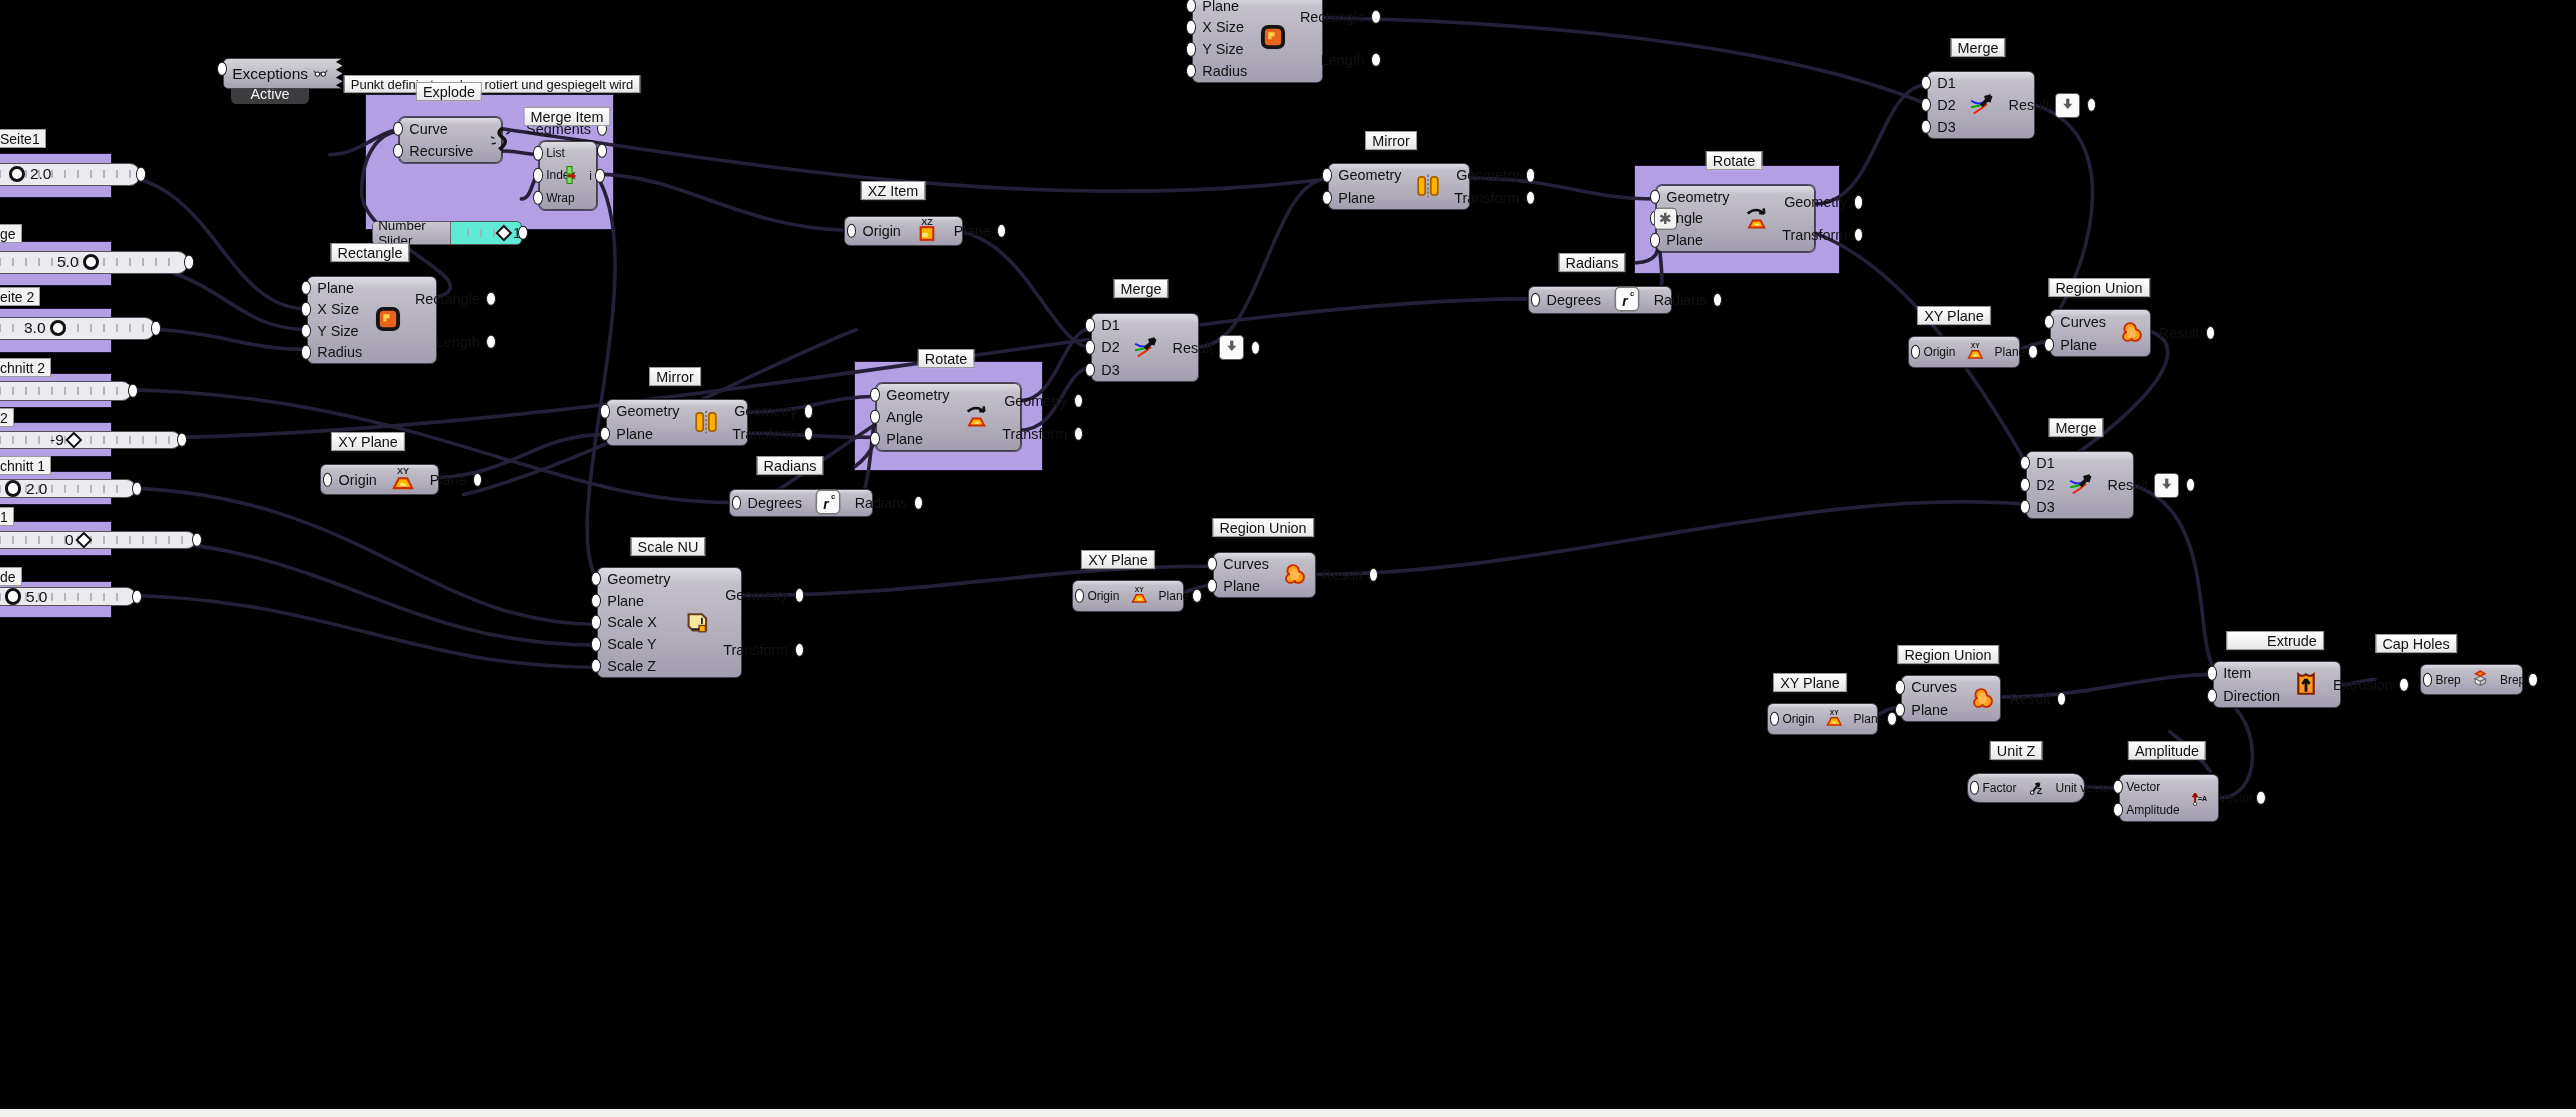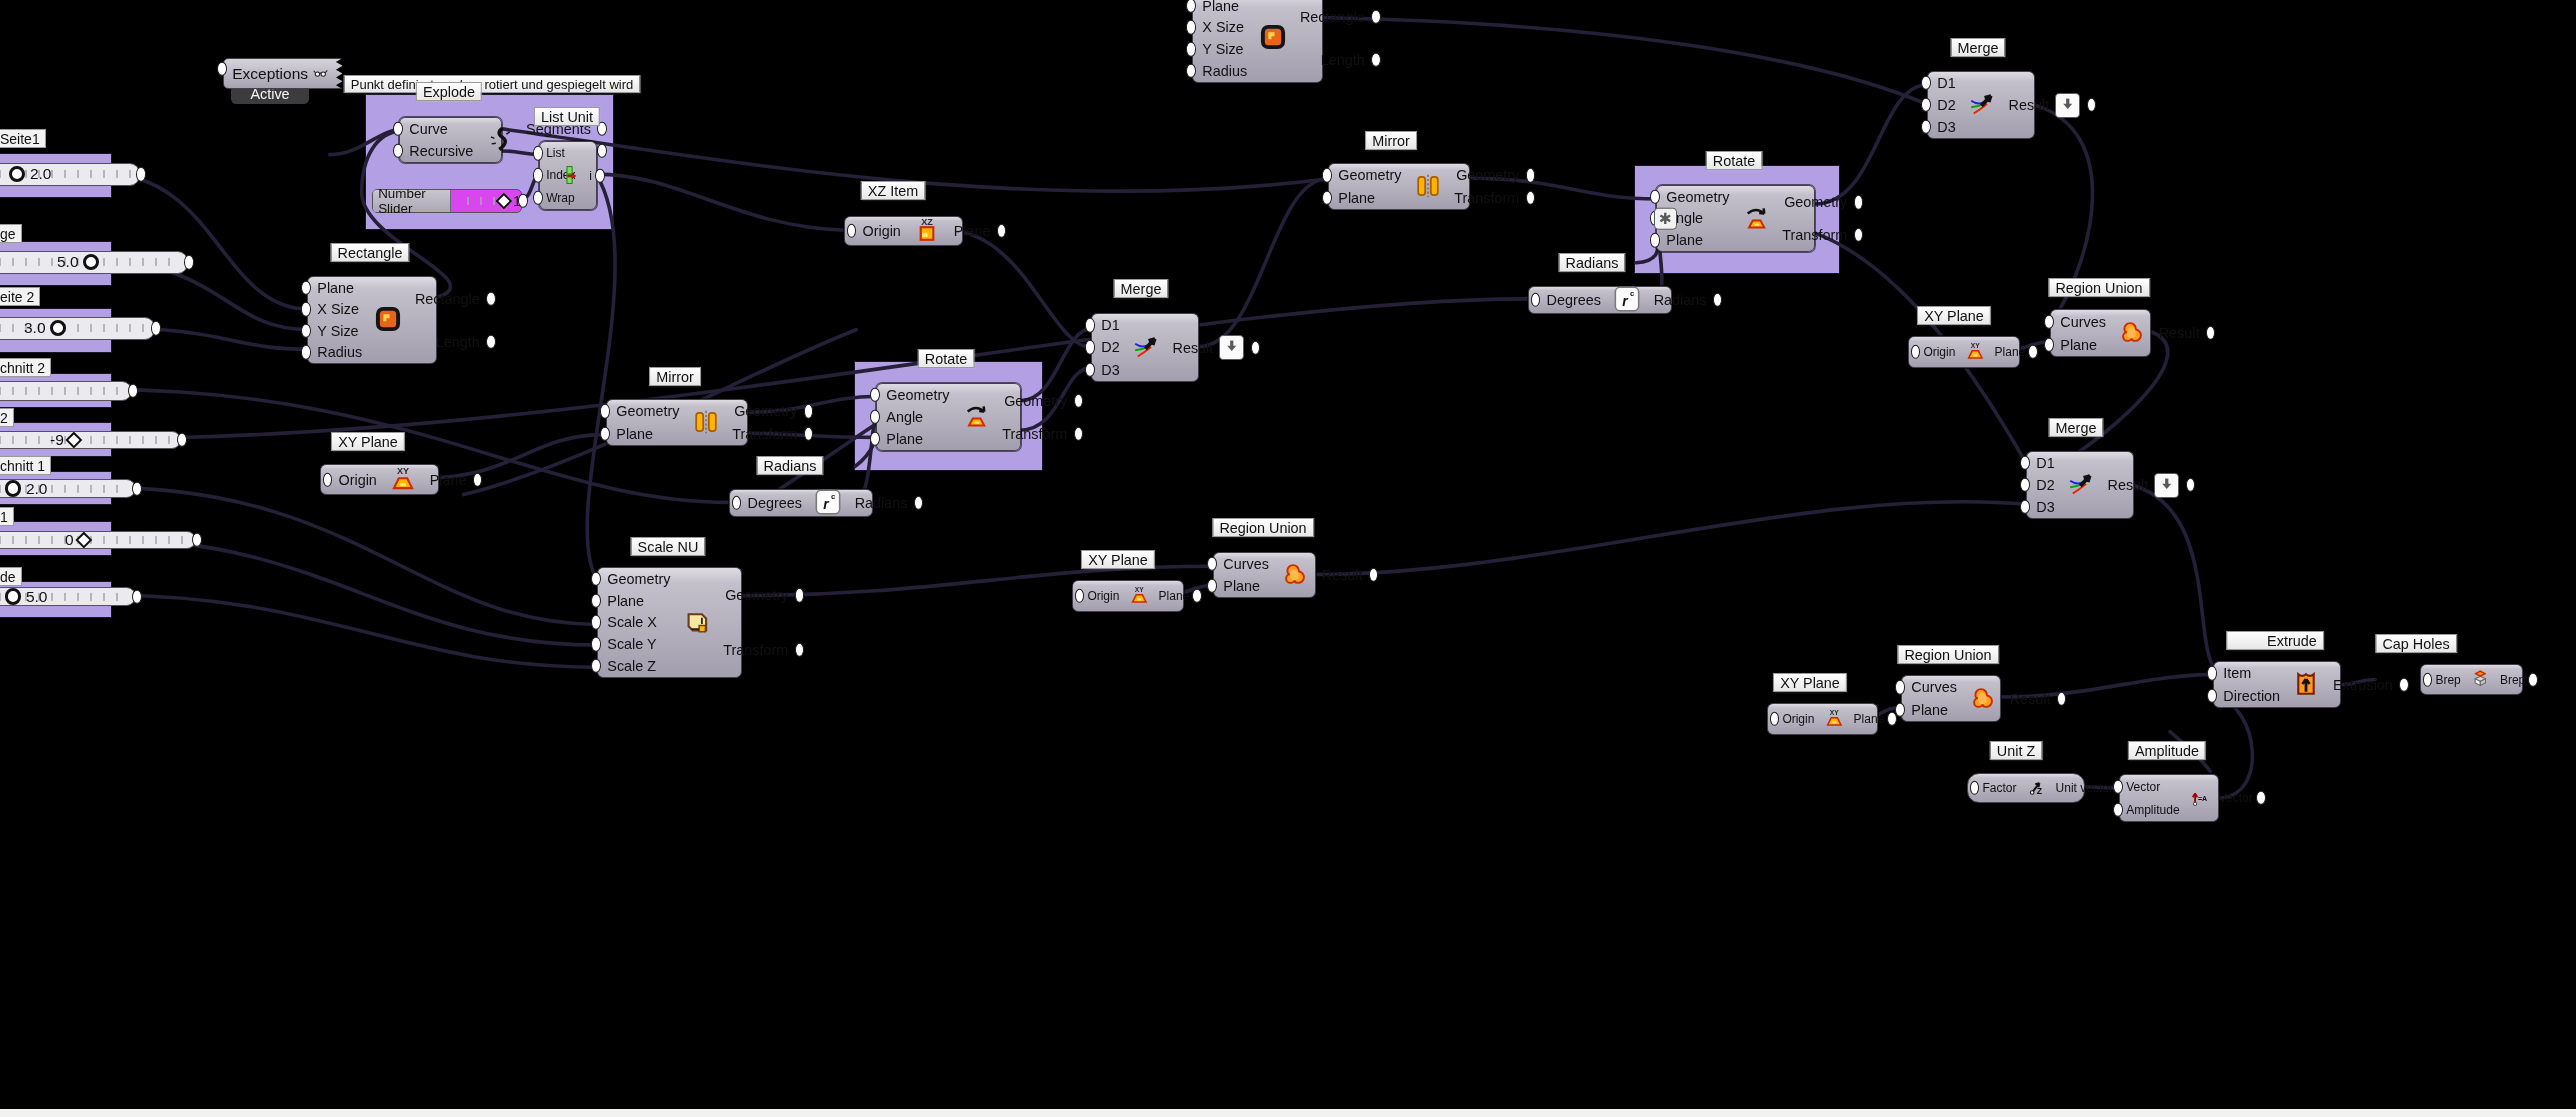--- a/index.html
+++ b/index.html
@@ -33,21 +33,21 @@
   
   .scap{position:absolute;background:#ebeaee;border:1.5px solid #54515b;border-radius:10.3px;
        display:flex;align-items:center;font-size:15.5px;gap:4.6px;z-index:2;}
   .ticks{position:absolute;left:5.2px;right:7.2px;top:50%;height:8.2px;transform:translateY(-50%);
        background:repeating-linear-gradient(90deg,transparent 0 11.3px,#a9a6b0 11.3px 13px);opacity:.8;}
   .sval{position:relative;z-index:2;}
   .knob-round{width:10.3px;height:10.3px;border:3.6px solid #111;background:#fff;border-radius:50%;z-index:2;}
   .knob-diamond{width:7.7px;height:7.7px;border:2.6px solid #111;background:#fff;transform:rotate(45deg);z-index:2;}
   .stag{position:absolute;background:#f2f2f2;border:1px solid #9a9a9a;padding:0.5px 5.2px;font-size:14px;white-space:nowrap;z-index:4;}
   
-  #nslider{position:absolute;border:1.5px solid #54515b;border-radius:5.2px;display:flex;background:#d946ef;z-index:2;}
+  #nslider{position:absolute;border:1.5px solid #54515b;border-radius:5.2px;display:flex;background:#5eead4;z-index:2;margin-top:32px;}
   #nslider .nlab{background:linear-gradient(#c9c6d0,#aba7b4);border-right:1px solid #6b6873;
        display:flex;align-items:center;justify-content:center;font-size:13.4px;border-radius:3.6px 0 0 3.6px;padding:0 5.2px;}
   #nslider .ntrack{position:relative;flex:1;display:flex;align-items:center;gap:3.1px;padding-left:47px;font-size:14.4px;}
   
   #exc{position:absolute;display:flex;align-items:center;gap:5.2px;padding:0 13.4px 0 8.2px;font-size:15.5px;
        background:linear-gradient(#d6d4da,#a6a2b0);border:1.5px solid #43404b;border-radius:5.2px 0 0 5.2px;
        clip-path:polygon(0 0,100% 0,calc(100% - 6.7px) 12.5%,100% 25%,calc(100% - 6.7px) 37.5%,100% 50%,calc(100% - 6.7px) 62.5%,100% 75%,calc(100% - 6.7px) 87.5%,100% 100%,0 100%);}
   #excstatus{position:absolute;background:#3c3c3e;color:#f5f5f5;font-size:14.4px;display:flex;
        align-items:center;justify-content:center;border-radius:0 0 5.2px 5.2px;z-index:-0;}
   #footer{position:absolute;left:0;width:100%;background:#f2f2f0;}
@@ -265,21 +265,21 @@
         <div class="param out">
           <span>Segments</span>
           <div class="nub r"></div>
         </div>
         <div class="param out">
           <span>Vertices</span>
           <div class="nub r"></div>
         </div>
       </div>
     </div>
-    <div class="tag" style="left: 567px; top: 107px; position: absolute;">List Unit</div>
+    <div class="tag" style="left: 567px; top: 107px; position: absolute;">Merge Item</div>
     <div class="node small" style="left: 539px; top: 141px; position: absolute; width: 56px; height: 67px;">
       <div class="pcol" style="grid-column: 1 / span 3;">
         <div class="param">
           <span>List</span>
           <div class="nub l"></div>
         </div>
         <div class="param">
           <span>Index</span>
           <div class="nub l"></div>
         </div>

